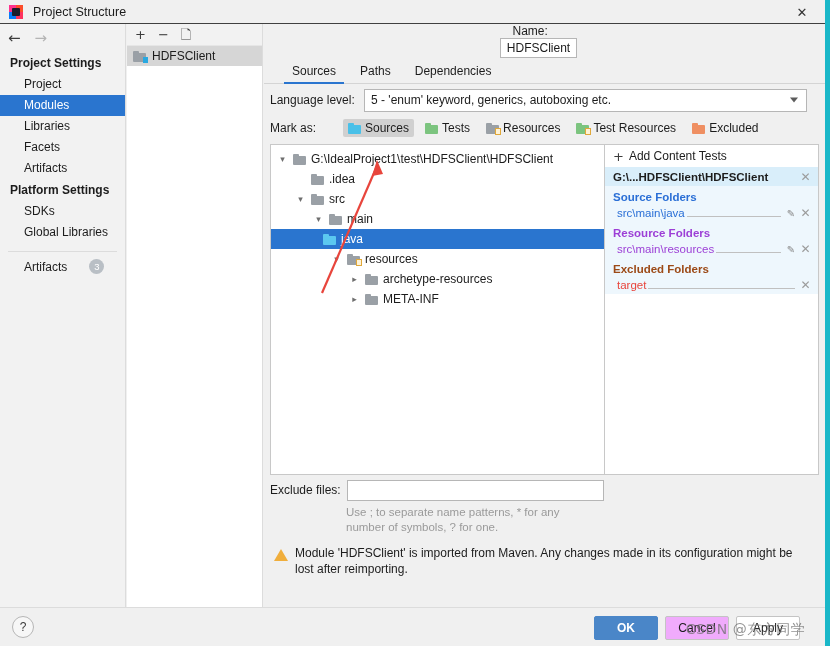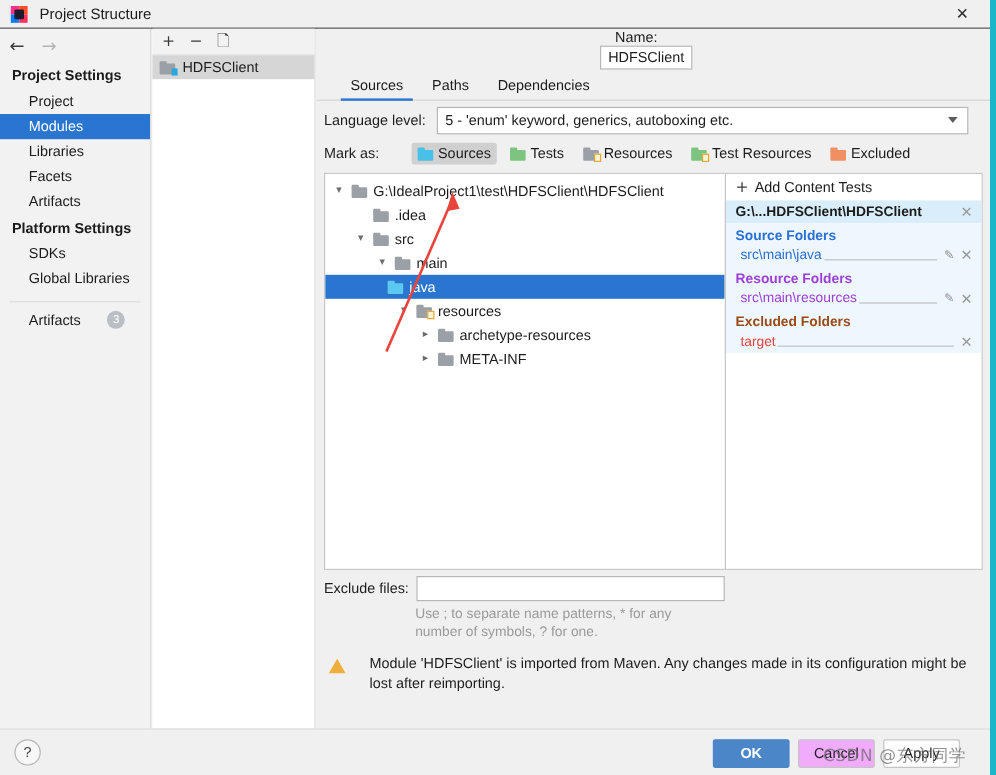--- a/index.html
+++ b/index.html
@@ -205,21 +205,21 @@
   
   .excl-wrap { width: 334px; margin-left: 6px; }
   .row-excl { display: flex; align-items: center; height: 30px; gap: 6px; text-align: right; }
   .excl-field {
     flex: 1; height: 21px; background: #ffffff; border: 1px solid #b6b6b6;
   }
   .hint { font-size: 11.5px; color: #9a9a9a; line-height: 15px; padding-left: 76px; }
 
   
   .warn {
-    display: flex; gap: 20px; padding: 10px 16px 0 10px; align-items: flex-start;
+    display: flex; gap: 7px; padding: 10px 16px 0 10px; align-items: flex-start;
   }
   .warn-ico {
     width: 0; height: 0; flex: none; margin-top: 4px;
     border-left: 7px solid transparent; border-right: 7px solid transparent;
     border-bottom: 12px solid #f0ae3c; position: relative;
   }
   .warn-txt { font-size: 12px; color: #1c1c1c; line-height: 16px; }
 
   
   .bottom {

